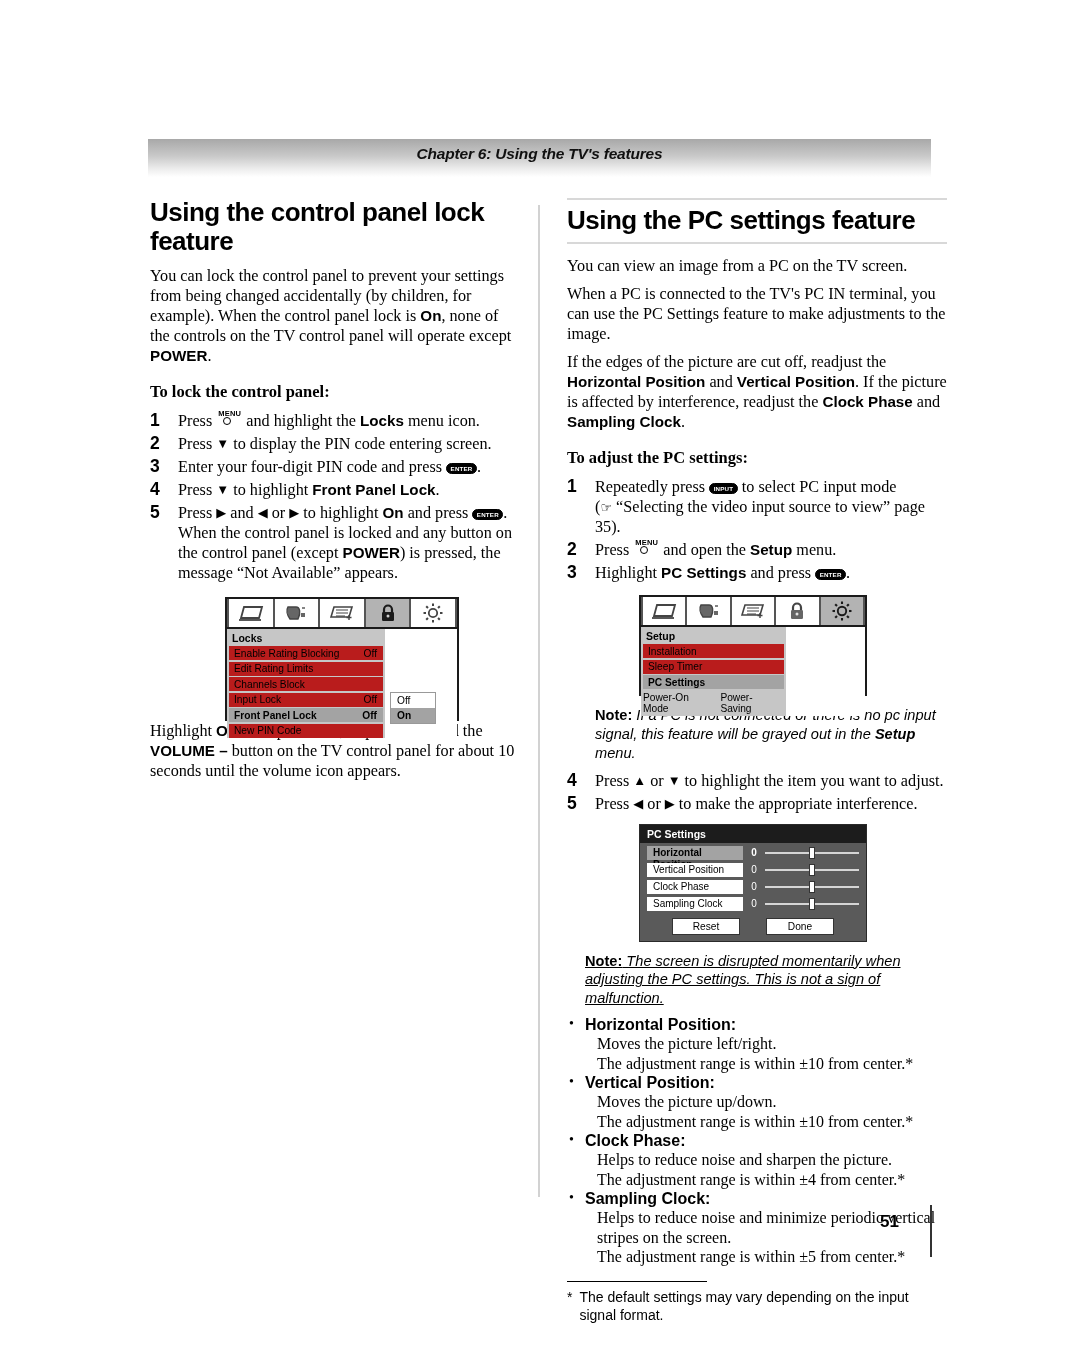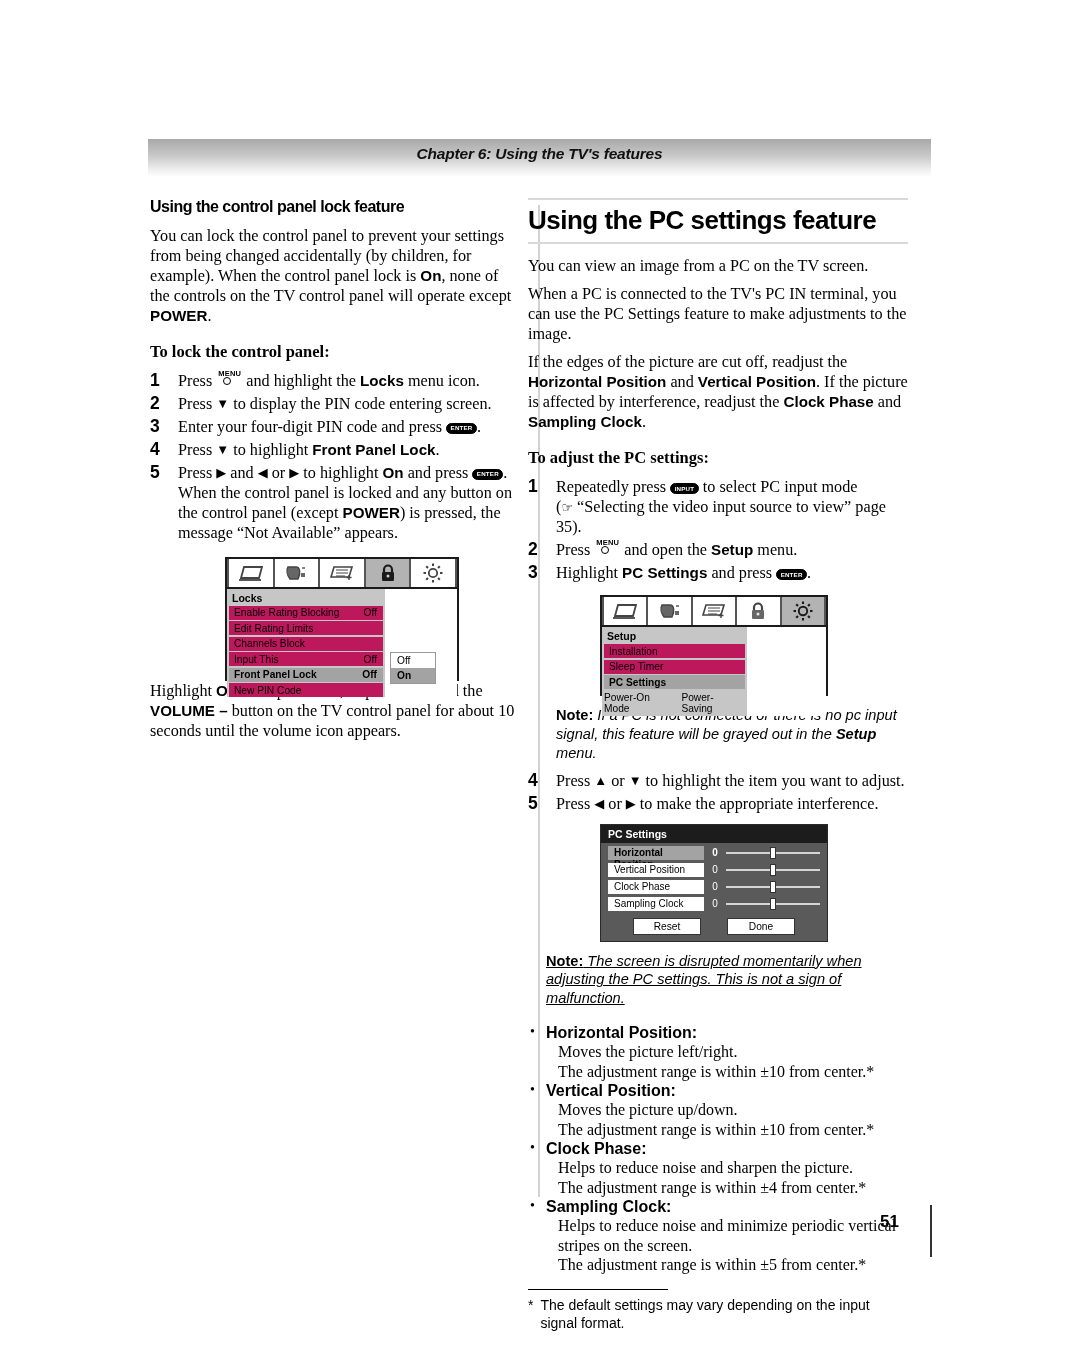--- a/index.html
+++ b/index.html
@@ -41,38 +41,38 @@
 
   
   #left-column {
     position: absolute;
     left: 150px;
     top: 198px;
     width: 372px;
   }
   #right-column {
     position: absolute;
-    left: 528px;
+    left: 567px;
     top: 198px;
     width: 380px;
   }
   #column-divider {
     position: absolute;
     left: 538px;
     top: 205px;
     width: 2px;
     height: 992px;
     background: #d2d2d2;
   }
 
   
   .section-heading {
     font-family: "Liberation Sans", sans-serif;
     font-weight: bold;
-    font-size: 16px;
+    font-size: 26px;
     letter-spacing: -0.5px;
     margin: 0 0 10px 0;
     line-height: 1.12;
   }
   .section-heading.big {
     font-size: 26px;
     margin: 0;
     padding: 6px 0 7px 0;
   }
   .rule-top { border-top: 2px solid #d8d8d8; }
@@ -177,21 +177,21 @@
     margin: 10px 0 8px 0;
     padding-left: 28px;
     text-indent: -0px;
   }
   p.note b { font-style: italic; font-weight: bold; }
   p.note .nb { font-weight: bold; font-style: normal; text-align: right; }
 
   
   ul.bullets {
     list-style: none;
-    margin: 16px 0 0 0;
+    margin: 8px 0 0 0;
     padding: 0;
   }
   ul.bullets > li {
     position: relative;
     padding-left: 18px;
     margin-bottom: 1px;
   }
   ul.bullets > li::before {
     content: "\2022";
     position: absolute;
@@ -264,21 +264,21 @@
     font-family: "Liberation Sans", sans-serif;
     font-weight: bold;
     font-size: 10.5px;
     padding: 3px 0 2px 5px;
     color: #000;
   }
   .osd-row {
     display: flex;
     justify-content: space-between;
     align-items: center;
-    background: #be185d;
+    background: #b91c1c;
     margin: 0 2px 1.5px 2px;
     padding: 1.5px 6px 1.5px 5px;
     font-family: "Liberation Sans", sans-serif;
     font-size: 10.2px;
     box-sizing: border-box;
   }
   .osd-row.highlight {
     background: #a3a3a3;
     font-weight: bold;
   }
@@ -490,21 +490,21 @@
           </div>
         <div class="osd-row">
             <span>Edit Rating Limits</span>
             <span class="val"></span>
           </div>
         <div class="osd-row">
             <span>Channels Block</span>
             <span class="val"></span>
           </div>
         <div class="osd-row">
-            <span>Input This</span>
+            <span>Input Lock</span>
             <span class="val">Off</span>
           </div>
         <div class="osd-row highlight">
             <span>Front Panel Lock</span>
             <span class="val">Off</span>
           </div>
         <div class="osd-row">
             <span>New PIN Code</span>
             <span class="val"></span>
           </div>

